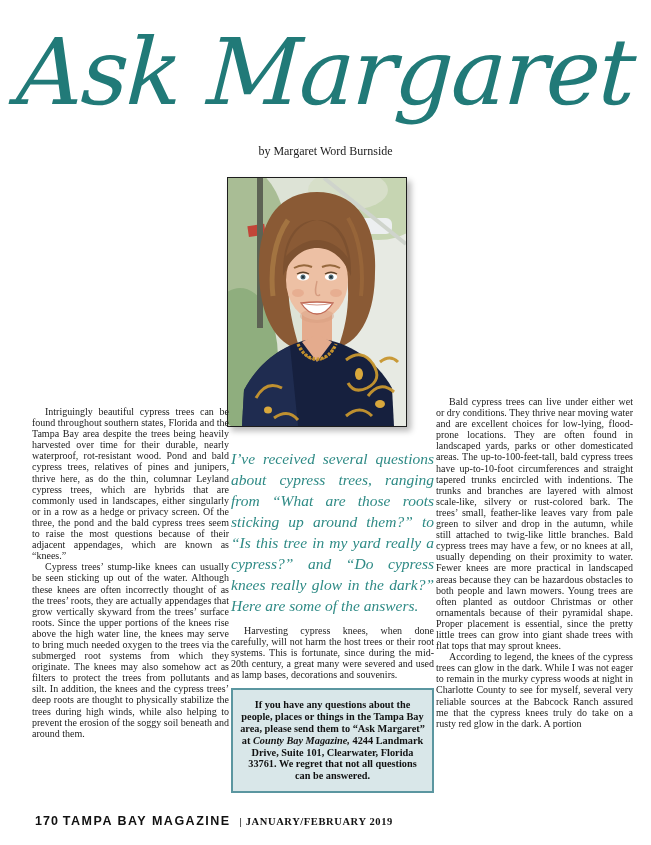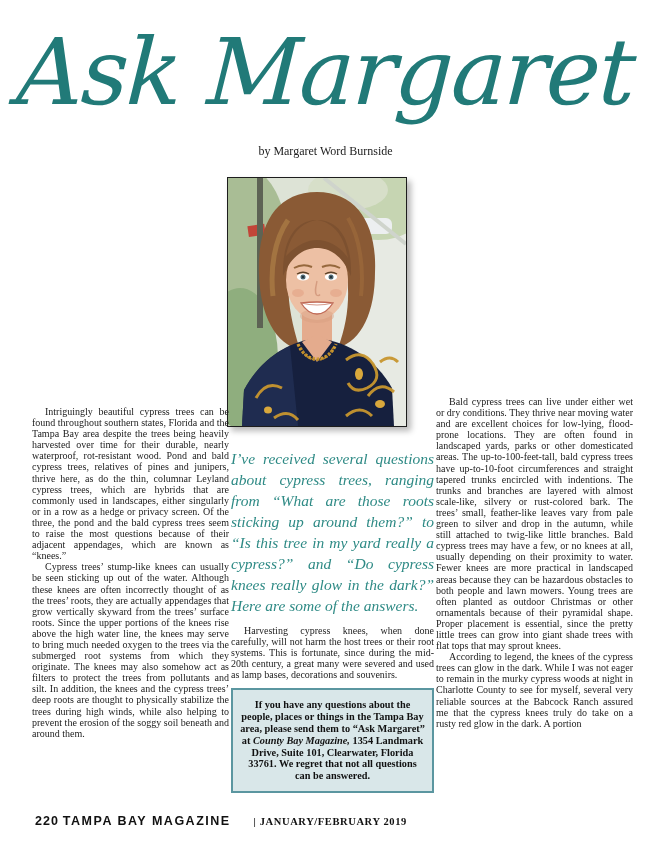--- a/index.html
+++ b/index.html
@@ -54,21 +54,21 @@
     font-weight:bold;font-size:12.5px;letter-spacing:1px;color:#111;
   }
   .footer .mag{
     font-family:"Liberation Sans","DejaVu Sans",sans-serif;
     font-weight:bold;font-size:12.5px;letter-spacing:1.5px;color:#111;
     margin-left:0;
   }
   .footer .issue{
     font-family:"Liberation Serif","DejaVu Serif",serif;
     font-weight:bold;font-size:10.5px;letter-spacing:0.6px;color:#111;
-    margin-left:19px;
+    margin-left:5px;
   }
 </style>
 </head>
 <body>
 
 <div class="page">
 
   <div class="title" style="color: rgb(33, 122, 120);">Ask Margaret</div>
 
   <div class="byline">by Margaret Word Burnside</div>
@@ -143,28 +143,28 @@
 
   <div class="col col-left">
     <p>Intriguingly beautiful cypress trees can be found throughout southern states, Florida and the Tampa Bay area despite the trees being heavily harvested over time for their durable, nearly waterproof, rot-resistant wood. Pond and bald cypress trees, relatives of pines and junipers, thrive here, as do the thin, columnar Leyland cypress trees, which are hybrids that are commonly used in landscapes, either singularly or in a row as a hedge or privacy screen. Of the three, the pond and the bald cypress trees seem to raise the most questions because of their adjacent appendages, which are known as “knees.”</p>
     <p>Cypress trees’ stump-like knees can usually be seen sticking up out of the water. Although these knees are often incorrectly thought of as the trees’ roots, they are actually appendages that grow vertically skyward from the trees’ surface roots. Since the upper portions of the knees rise above the high water line, the knees may serve to bring much needed oxygen to the trees via the submerged root systems from which they originate. The knees may also somehow act as filters to protect the trees from pollutants and silt. In addition, the knees and the cypress trees’ deep roots are thought to physically stabilize the trees during high winds, while also helping to prevent the erosion of the soggy soil beneath and around them.</p>
   </div>
 
   <div class="col col-mid">
     <div class="pullquote" style="color: rgb(46, 138, 133);">I’ve received several questions about cypress trees, ranging from “What are those roots sticking up around them?” to “Is this tree in my yard really a cypress?” and “Do cypress knees really glow in the dark?” Here are some of the answers.</div>
     <p class="mid-para">Harvesting cypress knees, when done carefully, will not harm the host trees or their root systems. This is fortunate, since during the mid-20th century, a great many were severed and used as lamp bases, decorations and souvenirs.</p>
     <div class="infobox">
-      <span>If you have any questions about the people, places or things in the Tampa Bay area, please send them to “Ask Margaret” at </span><em>County Bay Magazine,</em><span> 1354 Landmark Drive, Suite 101, Clearwater, Florida 33761. We regret that not all questions can be answered.</span>
+      <span>If you have any questions about the people, places or things in the Tampa Bay area, please send them to “Ask Margaret” at </span><em>County Bay Magazine,</em><span> 4244 Landmark Drive, Suite 101, Clearwater, Florida 33761. We regret that not all questions can be answered.</span>
     </div>
   </div>
 
   <div class="col col-right">
     <p>Bald cypress trees can live under either wet or dry conditions. They thrive near moving water and are excellent choices for low-lying, flood-prone locations. They are often found in landscaped yards, parks or other domesticated areas. The up-to-100-feet-tall, bald cypress trees have up-to-10-foot circumferences and straight tapered trunks encircled with indentions. The trunks and branches are layered with almost scale-like, silvery or rust-colored bark. The trees’ small, feather-like leaves vary from pale green to silver and drop in the autumn, while still attached to twig-like little branches. Bald cypress trees may have a few, or no knees at all, usually depending on their proximity to water. Fewer knees are more practical in landscaped areas because they can be hazardous obstacles to both people and lawn mowers. Young trees are often planted as outdoor Christmas or other ornamentals because of their pyramidal shape. Proper placement is essential, since the pretty little trees can grow into giant shade trees with flat tops that may sprout knees.</p>
     <p>According to legend, the knees of the cypress trees can glow in the dark. While I was not eager to remain in the murky cypress woods at night in Charlotte County to see for myself, several very reliable sources at the Babcock Ranch assured me that the cypress knees truly do take on a rusty red glow in the dark. A portion</p>
   </div>
 
   <div class="footer">
-    <span class="pageno">220</span>
+    <span class="pageno">170</span>
     <span class="mag">TAMPA BAY MAGAZINE</span>
     <span class="issue">| JANUARY/FEBRUARY 2019</span>
   </div>
 
 </div>
 
 </body></html>

